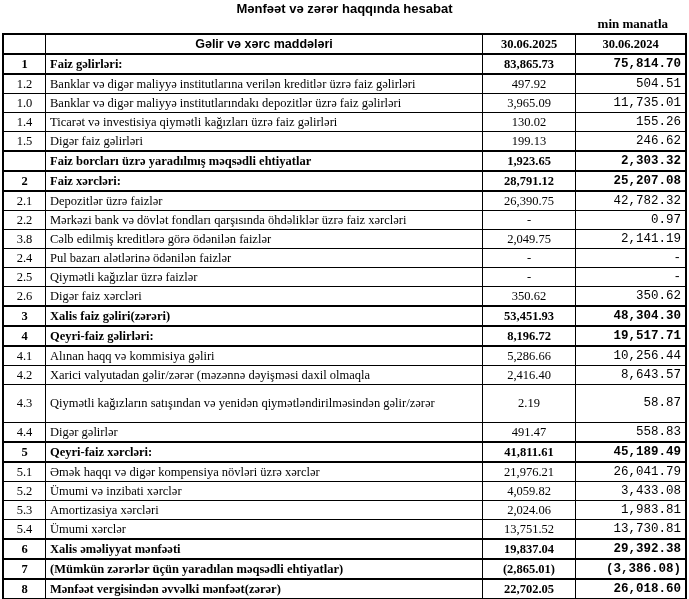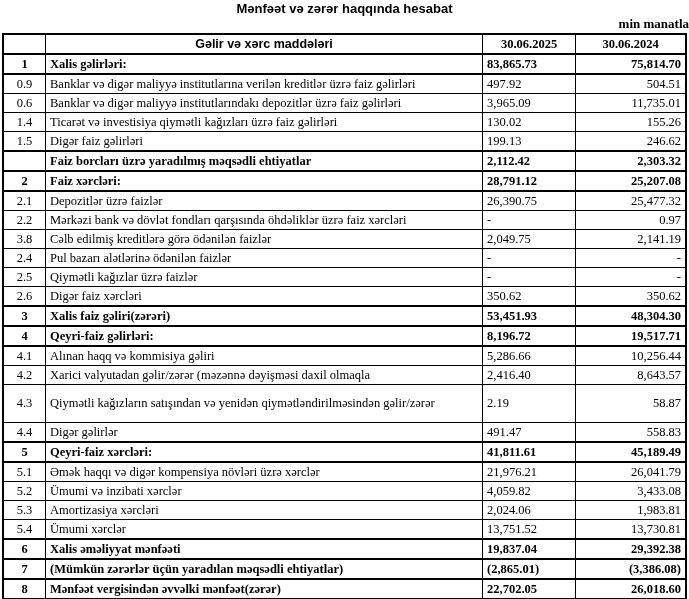--- a/index.html
+++ b/index.html
@@ -3,38 +3,38 @@
 <meta charset="utf-8">
 <style>
   html, body { margin: 0; padding: 0; background: #ffffff; }
   body { width: 689px; height: 599px; position: relative; overflow: hidden; color: #000; }
   .title {
     position: absolute; left: 0; top: 0; width: 689px; text-align: center;
     font-family: "Liberation Sans", sans-serif; font-weight: bold; font-size: 13px;
     line-height: 16px; top: 1px;
   }
   .unit {
-    position: absolute; right: 0; top: 16px;
+    position: absolute; right: 21px; top: 16px;
     font-family: "Liberation Serif", serif; font-weight: bold; font-size: 13px; line-height: 16px;
   }
   table.stmt {
     position: absolute; left: 2px; top: 33px; width: 685px;
     border-collapse: collapse;
     font-family: "Liberation Serif", serif; font-size: 12.5px;
   }
   table.stmt td, table.stmt th {
     border: 1px solid #000; padding: 0 4px; height: 18px; line-height: 17px;
     white-space: nowrap; overflow: hidden;
   }
   table.stmt th { font-weight: bold; text-align: center; height: 18px; }
   th.h-desc { font-family: "Liberation Sans", sans-serif; font-size: 12.5px; }
   td.num { text-align: center; width: 33px; }
   td.desc { text-align: left; padding-left: 3px; }
-  td.val { text-align: left; width: 84px; }
-  td.val2 { text-align: right; width: 101px; }
+  td.val { text-align: center; width: 84px; }
+  td.val2 { text-align: right; width: 101px; font-family: Liberation Mono, monospace; }
   tr.bold td { font-weight: bold; border-top: 2px solid #000; border-bottom: 2px solid #000; }
   tr.tall td { height: 37px; }
   table.stmt { border: 2px solid #000; }
 </style>
 </head>
 <body>
 
 <div class="title">Mənfəət və zərər haqqında hesabat</div>
 <div class="unit">min manatla</div>
 
@@ -43,65 +43,65 @@
     <tr>
       <th style="width:33px"></th>
       <th class="h-desc">Gəlir və xərc maddələri</th>
       <th style="width:84px">30.06.2025</th>
       <th style="width:101px">30.06.2024</th>
     </tr>
   </thead>
   <tbody id="rows">
       <tr class="bold">
         <td class="num">1</td>
-        <td class="desc">Xalis gəlirləri:</td>
+        <td class="desc">Faiz gəlirləri:</td>
         <td class="val">83,865.73</td>
         <td class="val2">75,814.70</td>
       </tr>
       <tr>
-        <td class="num">0.9</td>
+        <td class="num">1.2</td>
         <td class="desc">Banklar və digər maliyyə institutlarına verilən kreditlər üzrə faiz gəlirləri</td>
         <td class="val">497.92</td>
         <td class="val2">504.51</td>
       </tr>
       <tr>
-        <td class="num">0.6</td>
+        <td class="num">1.0</td>
         <td class="desc">Banklar və digər maliyyə institutlarındakı depozitlər üzrə faiz gəlirləri</td>
         <td class="val">3,965.09</td>
         <td class="val2">11,735.01</td>
       </tr>
       <tr>
         <td class="num">1.4</td>
         <td class="desc">Ticarət və investisiya qiymətli kağızları üzrə faiz gəlirləri</td>
         <td class="val">130.02</td>
         <td class="val2">155.26</td>
       </tr>
       <tr>
         <td class="num">1.5</td>
         <td class="desc">Digər faiz gəlirləri</td>
         <td class="val">199.13</td>
         <td class="val2">246.62</td>
       </tr>
       <tr class="bold">
         <td class="num"></td>
         <td class="desc">Faiz borcları üzrə yaradılmış məqsədli ehtiyatlar</td>
-        <td class="val">2,112.42</td>
+        <td class="val">1,923.65</td>
         <td class="val2">2,303.32</td>
       </tr>
       <tr class="bold">
         <td class="num">2</td>
         <td class="desc">Faiz xərcləri:</td>
         <td class="val">28,791.12</td>
         <td class="val2">25,207.08</td>
       </tr>
       <tr>
         <td class="num">2.1</td>
         <td class="desc">Depozitlər üzrə faizlər</td>
         <td class="val">26,390.75</td>
-        <td class="val2">25,477.32</td>
+        <td class="val2">42,782.32</td>
       </tr>
       <tr>
         <td class="num">2.2</td>
         <td class="desc">Mərkəzi bank və dövlət fondları qarşısında öhdəliklər üzrə faiz xərcləri</td>
         <td class="val">-</td>
         <td class="val2">0.97</td>
       </tr>
       <tr>
         <td class="num">3.8</td>
         <td class="desc">Cəlb edilmiş kreditlərə görə ödənilən faizlər</td>

